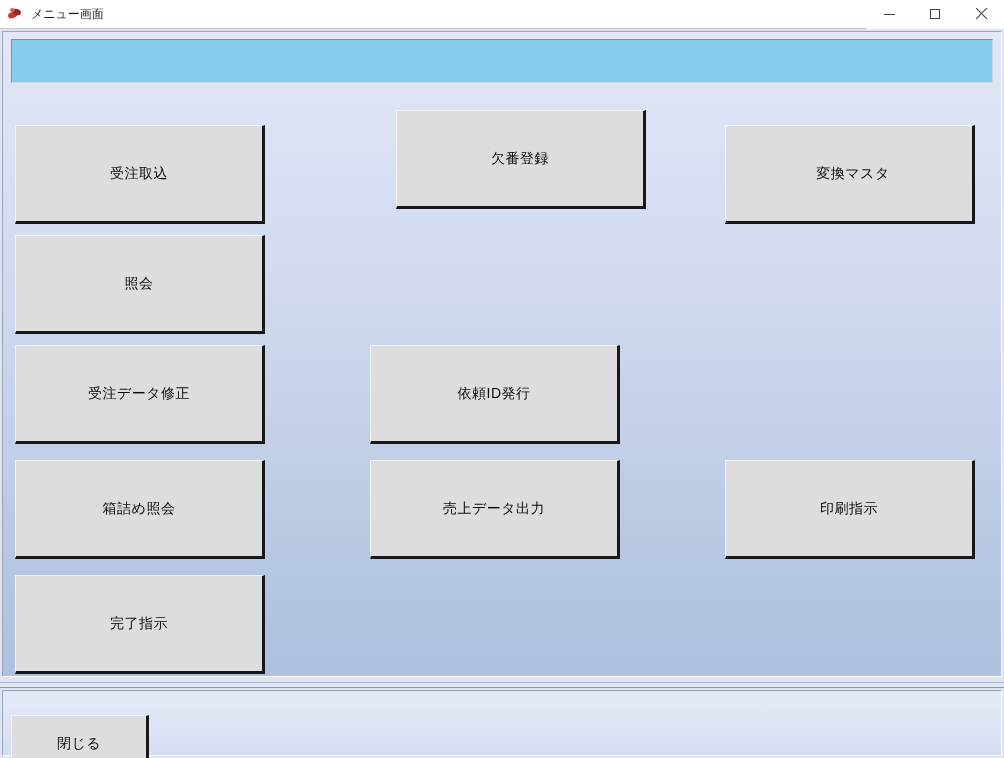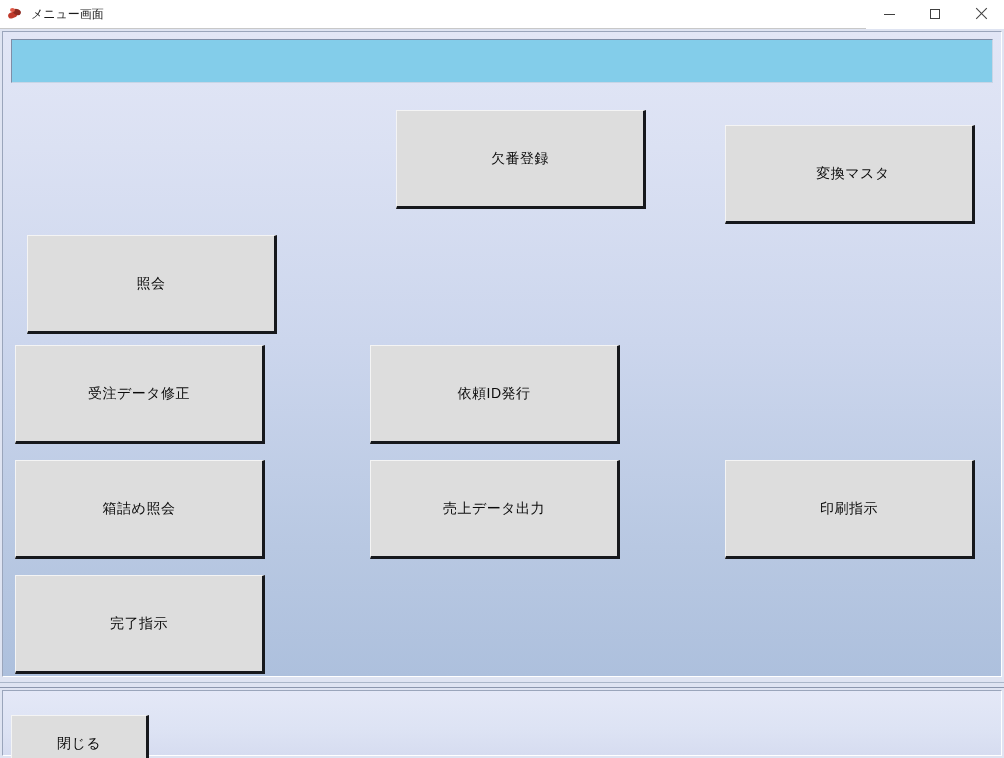--- a/index.html
+++ b/index.html
@@ -254,21 +254,22 @@
   </div>
 
   <div id="client-area">
 
     <div id="main-panel">
 
       <div id="banner">
         <span id="banner-text"></span>
       </div>
 
-      <button class="cmd-btn" style="left:24px;  top:203px; width:250px; height:99px;">照会</button>
+      <button class="cmd-btn" style="left:12px;  top:93px;  width:250px; height:99px;">受注取込</button>
+      <button class="cmd-btn" style="left:12px;  top:203px; width:250px; height:99px;">照会</button>
       <button class="cmd-btn" style="left:12px;  top:428px; width:250px; height:99px;">箱詰め照会</button>
       <button class="cmd-btn" style="left:12px;  top:313px; width:250px; height:99px;">受注データ修正</button>
       <button class="cmd-btn" style="left:12px;  top:543px; width:250px; height:99px;">完了指示</button>
 
       <button class="cmd-btn" style="left:367px; top:78px;  width:250px; height:99px;margin-left:26px;">欠番登録</button>
       <button class="cmd-btn" style="left:367px; top:428px; width:250px; height:99px;">売上データ出力</button>
       <button class="cmd-btn" style="left:367px; top:313px; width:250px; height:99px;">依頼ID発行</button>
 
       <button class="cmd-btn" style="left:722px; top:93px;  width:250px; height:99px;padding-left:8px;">変換マスタ</button>
       <button class="cmd-btn" style="left:722px; top:428px; width:250px; height:99px;">印刷指示</button>

